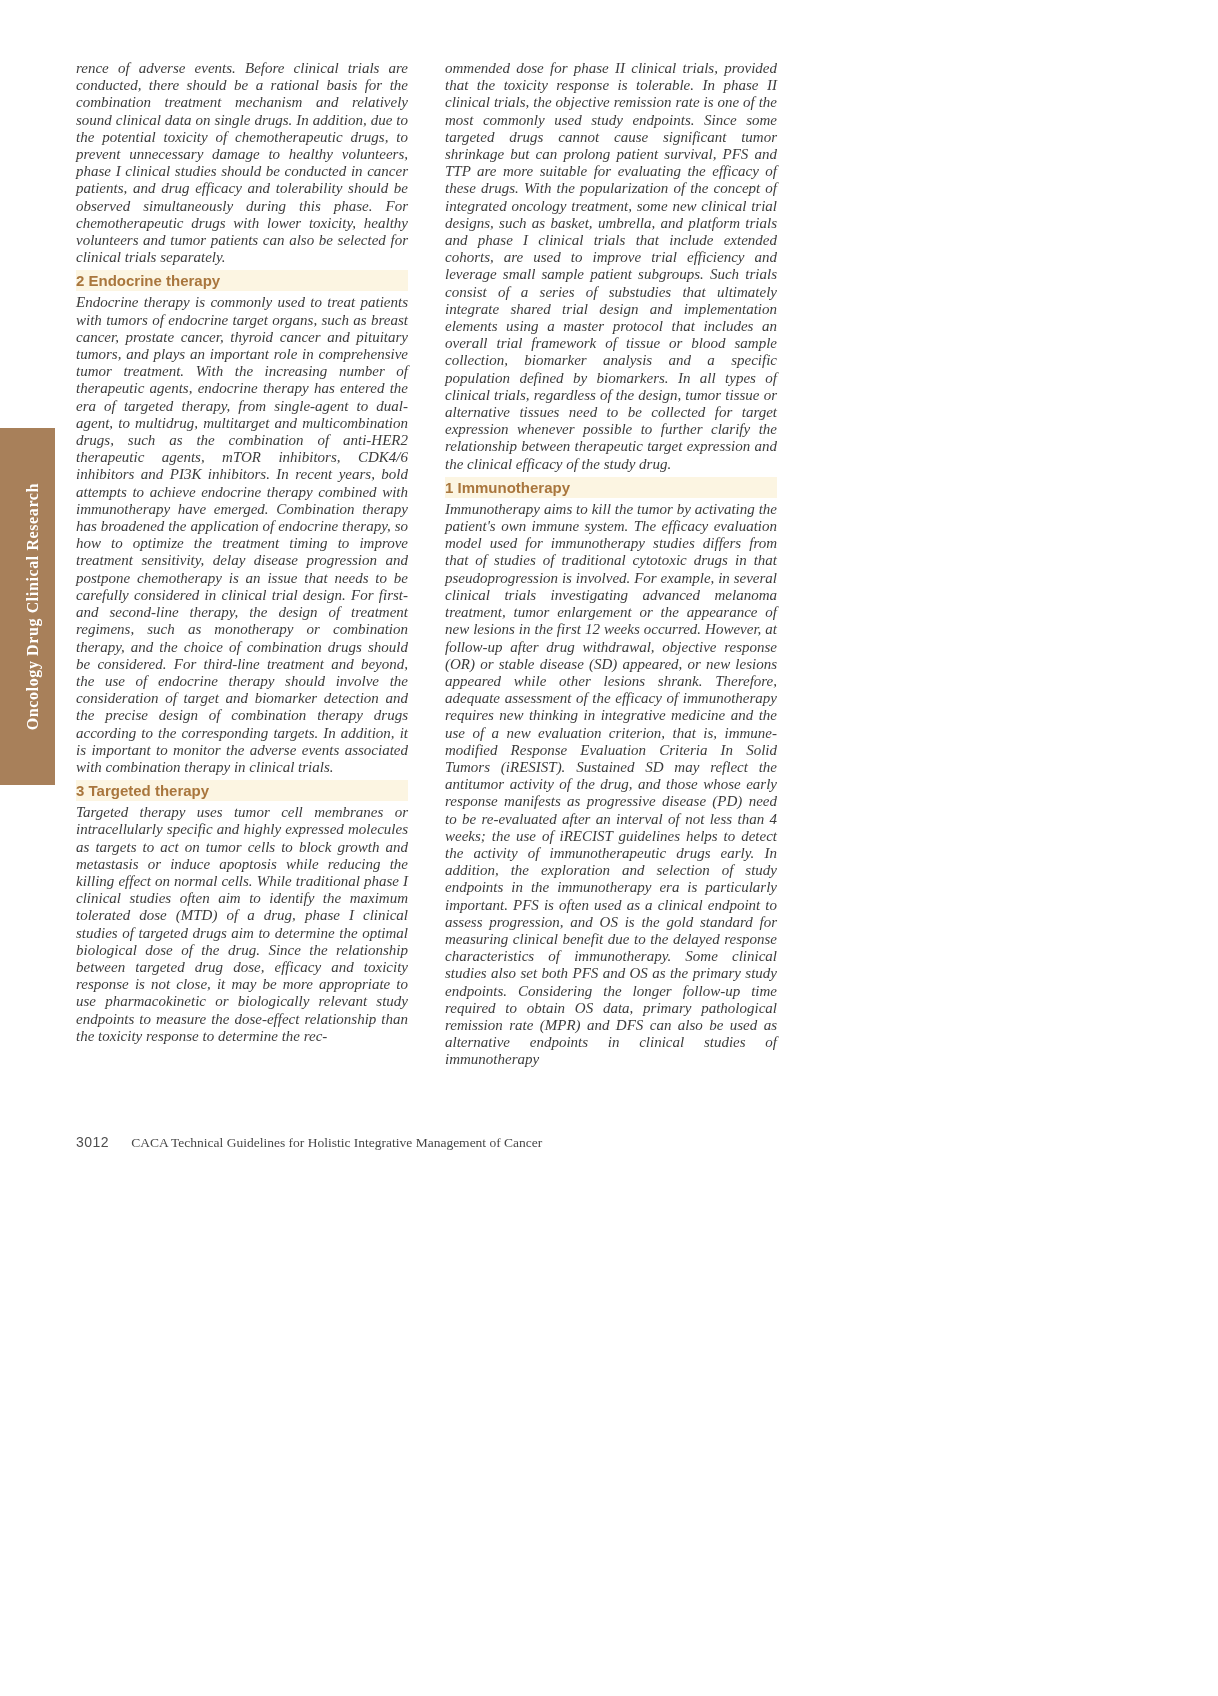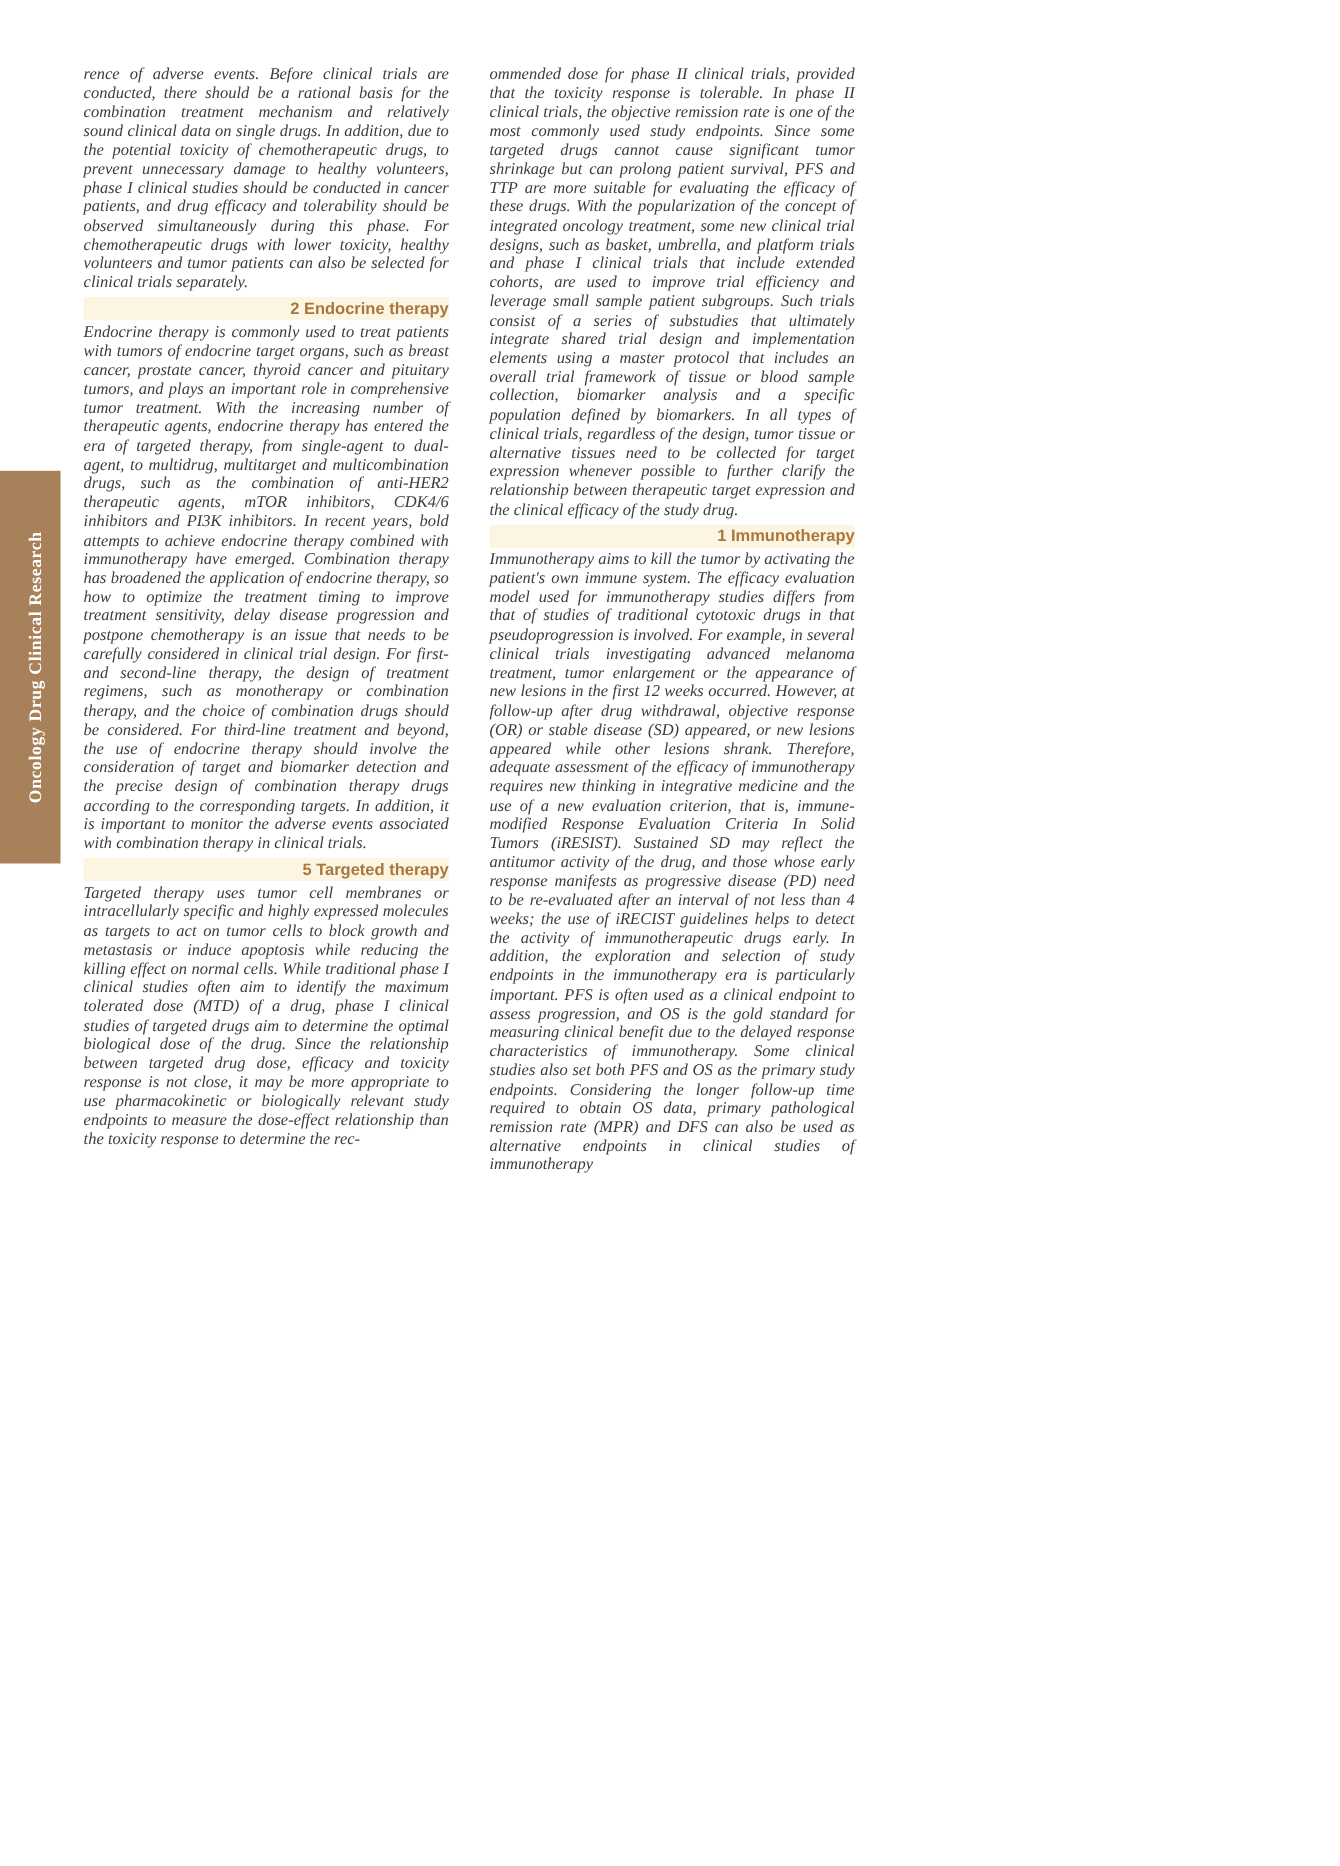--- a/index.html
+++ b/index.html
@@ -45,21 +45,21 @@
   .right-col { left: 445px; width: 332px; }
   .col p { margin: 0; font-style: italic; }
 
   .section-heading {
     background: #fcf5e2;
     color: #a9763d;
     font-family: "Liberation Sans", sans-serif;
     font-weight: bold;
     font-size: 15px;
     line-height: 19px;
-    text-align: right;
+    text-align: left;
     margin: 4px 0 3px 0;
     padding: 1px 0;
   }
 
   
   .footer {
     position: absolute;
     top: 1133px; left: 76px;
     width: 760px;
     white-space: nowrap;
@@ -83,24 +83,28 @@
 <div class="page">
 
   <div class="sidebar-tab">
     <span class="sidebar-label">Oncology Drug Clinical Research</span>
   </div>
 
   <div class="col left-col">
     <p>rence of adverse events. Before clinical trials are conducted, there should be a rational basis for the combination treatment mechanism and relatively sound clinical data on single drugs. In addition, due to the potential toxicity of chemotherapeutic drugs, to prevent unnecessary damage to healthy volunteers, phase I clinical studies should be conducted in cancer patients, and drug efficacy and tolerability should be observed simultaneously during this phase. For chemotherapeutic drugs with lower toxicity, healthy volunteers and tumor patients can also be selected for clinical trials separately.</p>
     <div class="section-heading">2 Endocrine therapy</div>
     <p>Endocrine therapy is commonly used to treat patients with tumors of endocrine target organs, such as breast cancer, prostate cancer, thyroid cancer and pituitary tumors, and plays an important role in comprehensive tumor treatment. With the increasing number of therapeutic agents, endocrine therapy has entered the era of targeted therapy, from single-agent to dual-agent, to multidrug, multitarget and multicombination drugs, such as the combination of anti-HER2 therapeutic agents, mTOR inhibitors, CDK4/6 inhibitors and PI3K inhibitors. In recent years, bold attempts to achieve endocrine therapy combined with immunotherapy have emerged. Combination therapy has broadened the application of endocrine therapy, so how to optimize the treatment timing to improve treatment sensitivity, delay disease progression and postpone chemotherapy is an issue that needs to be carefully considered in clinical trial design. For first- and second-line therapy, the design of treatment regimens, such as monotherapy or combination therapy, and the choice of combination drugs should be considered. For third-line treatment and beyond, the use of endocrine therapy should involve the consideration of target and biomarker detection and the precise design of combination therapy drugs according to the corresponding targets. In addition, it is important to monitor the adverse events associated with combination therapy in clinical trials.</p>
-    <div class="section-heading">5 Targeted therapy</div>
+    <div class="section-heading">3 Targeted therapy</div>
     <p>Targeted therapy uses tumor cell membranes or intracellularly specific and highly expressed molecules as targets to act on tumor cells to block growth and metastasis or induce apoptosis while reducing the killing effect on normal cells. While traditional phase I clinical studies often aim to identify the maximum tolerated dose (MTD) of a drug, phase I clinical studies of targeted drugs aim to determine the optimal biological dose of the drug. Since the relationship between targeted drug dose, efficacy and toxicity response is not close, it may be more appropriate to use pharmacokinetic or biologically relevant study endpoints to measure the dose-effect relationship than the toxicity response to determine the rec-</p>
   </div>
 
   <div class="col right-col">
     <p>ommended dose for phase II clinical trials, provided that the toxicity response is tolerable. In phase II clinical trials, the objective remission rate is one of the most commonly used study endpoints. Since some targeted drugs cannot cause significant tumor shrinkage but can prolong patient survival, PFS and TTP are more suitable for evaluating the efficacy of these drugs. With the popularization of the concept of integrated oncology treatment, some new clinical trial designs, such as basket, umbrella, and platform trials and phase I clinical trials that include extended cohorts, are used to improve trial efficiency and leverage small sample patient subgroups. Such trials consist of a series of substudies that ultimately integrate shared trial design and implementation elements using a master protocol that includes an overall trial framework of tissue or blood sample collection, biomarker analysis and a specific population defined by biomarkers. In all types of clinical trials, regardless of the design, tumor tissue or alternative tissues need to be collected for target expression whenever possible to further clarify the relationship between therapeutic target expression and the clinical efficacy of the study drug.</p>
     <div class="section-heading">1 Immunotherapy</div>
     <p>Immunotherapy aims to kill the tumor by activating the patient's own immune system. The efficacy evaluation model used for immunotherapy studies differs from that of studies of traditional cytotoxic drugs in that pseudoprogression is involved. For example, in several clinical trials investigating advanced melanoma treatment, tumor enlargement or the appearance of new lesions in the first 12 weeks occurred. However, at follow-up after drug withdrawal, objective response (OR) or stable disease (SD) appeared, or new lesions appeared while other lesions shrank. Therefore, adequate assessment of the efficacy of immunotherapy requires new thinking in integrative medicine and the use of a new evaluation criterion, that is, immune-modified Response Evaluation Criteria In Solid Tumors (iRESIST). Sustained SD may reflect the antitumor activity of the drug, and those whose early response manifests as progressive disease (PD) need to be re-evaluated after an interval of not less than 4 weeks; the use of iRECIST guidelines helps to detect the activity of immunotherapeutic drugs early. In addition, the exploration and selection of study endpoints in the immunotherapy era is particularly important. PFS is often used as a clinical endpoint to assess progression, and OS is the gold standard for measuring clinical benefit due to the delayed response characteristics of immunotherapy. Some clinical studies also set both PFS and OS as the primary study endpoints. Considering the longer follow-up time required to obtain OS data, primary pathological remission rate (MPR) and DFS can also be used as alternative endpoints in clinical studies of immunotherapy</p>
   </div>
 
+  <div class="footer">
+    <span class="page-number">3012</span>
+    <span class="footer-text">CACA Technical Guidelines for Holistic Integrative Management of Cancer</span>
+  </div>
 
 </div>
 
 </body></html>

